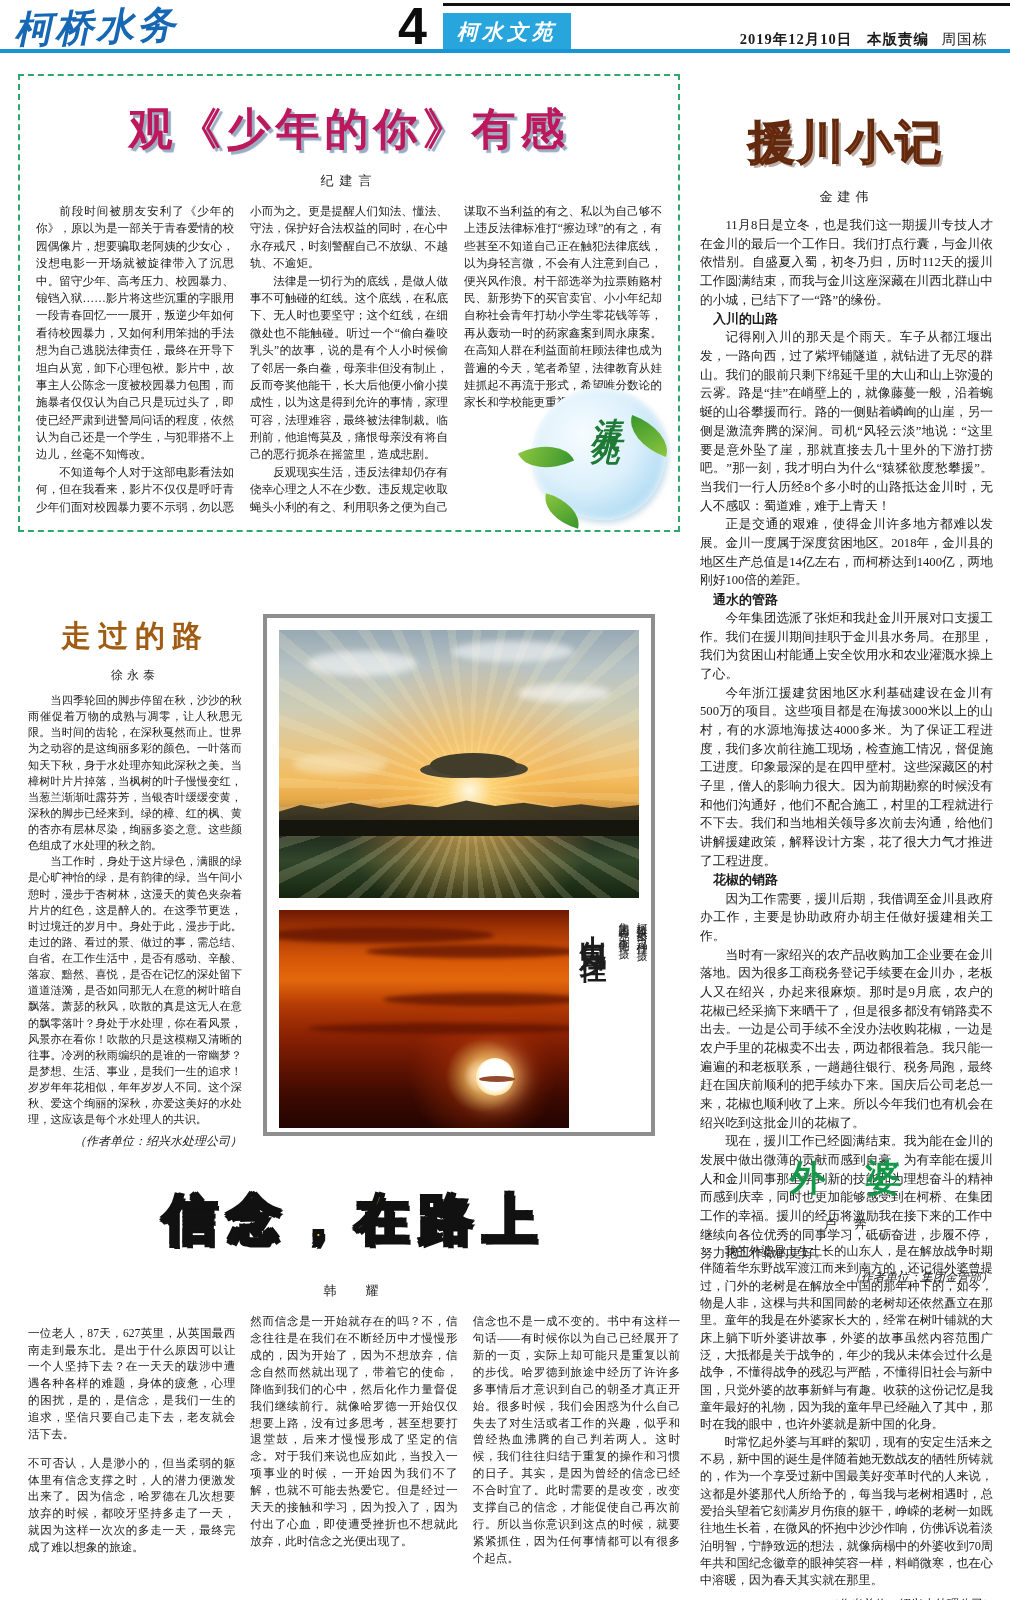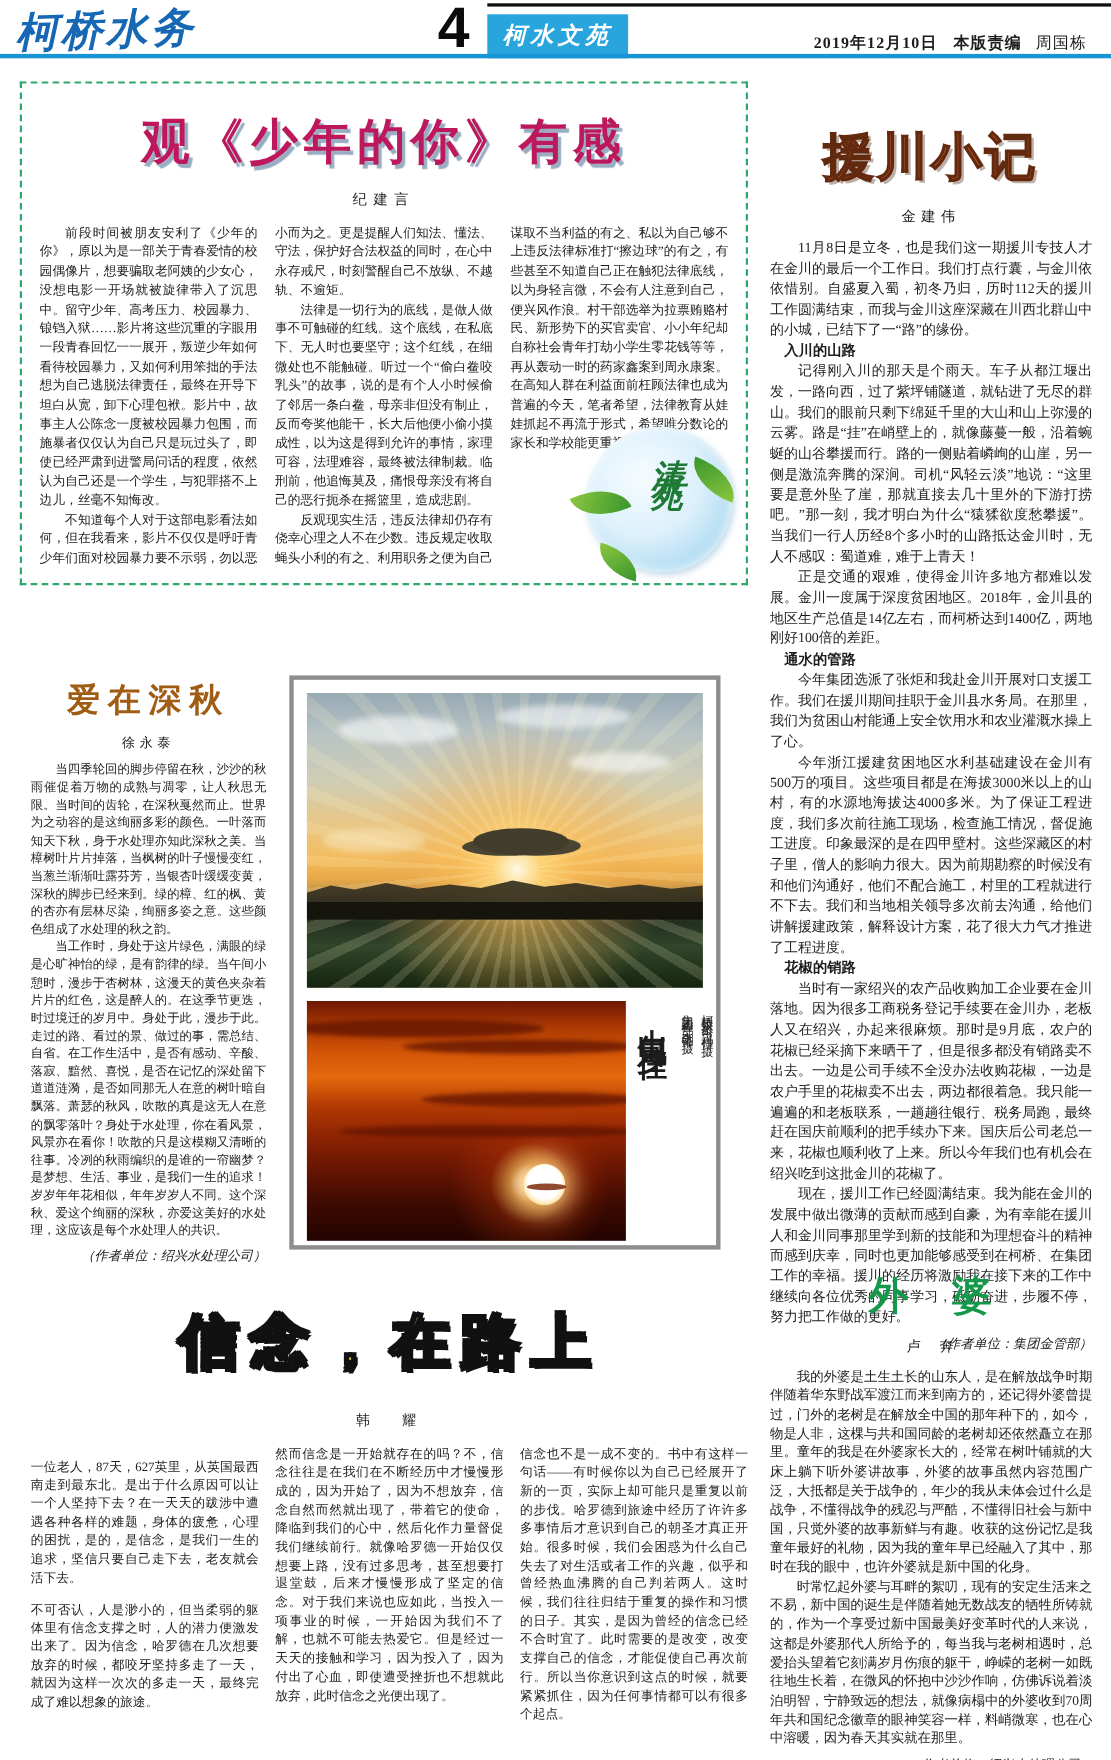--- a/index.html
+++ b/index.html
@@ -143,28 +143,29 @@
     <div class="author">金建伟</div>
     <div class="body">
       <p>11月8日是立冬，也是我们这一期援川专技人才在金川的最后一个工作日。我们打点行囊，与金川依依惜别。自盛夏入蜀，初冬乃归，历时112天的援川工作圆满结束，而我与金川这座深藏在川西北群山中的小城，已结下了一“路”的缘份。</p>
       <p class="sub">入川的山路</p>
       <p>记得刚入川的那天是个雨天。车子从都江堰出发，一路向西，过了紫坪铺隧道，就钻进了无尽的群山。我们的眼前只剩下绵延千里的大山和山上弥漫的云雾。路是“挂”在峭壁上的，就像藤蔓一般，沿着蜿蜒的山谷攀援而行。路的一侧贴着嶙峋的山崖，另一侧是激流奔腾的深涧。司机“风轻云淡”地说：“这里要是意外坠了崖，那就直接去几十里外的下游打捞吧。”那一刻，我才明白为什么“猿猱欲度愁攀援”。当我们一行人历经8个多小时的山路抵达金川时，无人不感叹：蜀道难，难于上青天！</p>
       <p>正是交通的艰难，使得金川许多地方都难以发展。金川一度属于深度贫困地区。2018年，金川县的地区生产总值是14亿左右，而柯桥达到1400亿，两地刚好100倍的差距。</p>
       <p class="sub">通水的管路</p>
       <p>今年集团选派了张炬和我赴金川开展对口支援工作。我们在援川期间挂职于金川县水务局。在那里，我们为贫困山村能通上安全饮用水和农业灌溉水操上了心。</p>
       <p>今年浙江援建贫困地区水利基础建设在金川有500万的项目。这些项目都是在海拔3000米以上的山村，有的水源地海拔达4000多米。为了保证工程进度，我们多次前往施工现场，检查施工情况，督促施工进度。印象最深的是在四甲壁村。这些深藏区的村子里，僧人的影响力很大。因为前期勘察的时候没有和他们沟通好，他们不配合施工，村里的工程就进行不下去。我们和当地相关领导多次前去沟通，给他们讲解援建政策，解释设计方案，花了很大力气才推进了工程进度。</p>
       <p class="sub">花椒的销路</p>
+      <p>因为工作需要，援川后期，我借调至金川县政府办工作，主要是协助政府办胡主任做好援建相关工作。</p>
       <p>当时有一家绍兴的农产品收购加工企业要在金川落地。因为很多工商税务登记手续要在金川办，老板人又在绍兴，办起来很麻烦。那时是9月底，农户的花椒已经采摘下来晒干了，但是很多都没有销路卖不出去。一边是公司手续不全没办法收购花椒，一边是农户手里的花椒卖不出去，两边都很着急。我只能一遍遍的和老板联系，一趟趟往银行、税务局跑，最终赶在国庆前顺利的把手续办下来。国庆后公司老总一来，花椒也顺利收了上来。所以今年我们也有机会在绍兴吃到这批金川的花椒了。</p>
       <p>现在，援川工作已经圆满结束。我为能在金川的发展中做出微薄的贡献而感到自豪，为有幸能在援川人和金川同事那里学到新的技能和为理想奋斗的精神而感到庆幸，同时也更加能够感受到在柯桥、在集团工作的幸福。援川的经历将激励我在接下来的工作中继续向各位优秀的同事学习，砥砺奋进，步履不停，努力把工作做的更好。</p>
       <div class="attribution">（作者单位：集团金管部）</div>
     </div>
   </div>
 
   <div class="as">
-    <div class="t">爱在深秋</div>
+    <div class="t">走过的路</div>
     <div class="author">徐永泰</div>
     <div class="body">
       <p>当四季轮回的脚步停留在秋，沙沙的秋雨催促着万物的成熟与凋零，让人秋思无限。当时间的齿轮，在深秋戛然而止。世界为之动容的是这绚丽多彩的颜色。一叶落而知天下秋，身于水处理亦知此深秋之美。当樟树叶片片掉落，当枫树的叶子慢慢变红，当葱兰渐渐吐露芬芳，当银杏叶缓缓变黄，深秋的脚步已经来到。绿的樟、红的枫、黄的杏亦有层林尽染，绚丽多姿之意。这些颜色组成了水处理的秋之韵。</p>
       <p>当工作时，身处于这片绿色，满眼的绿是心旷神怡的绿，是有韵律的绿。当午间小憩时，漫步于杏树林，这漫天的黄色夹杂着片片的红色，这是醉人的。在这季节更迭，时过境迁的岁月中。身处于此，漫步于此。走过的路、看过的景、做过的事，需总结、自省。在工作生活中，是否有感动、辛酸、落寂、黯然、喜悦，是否在记忆的深处留下道道涟漪，是否如同那无人在意的树叶暗自飘落。萧瑟的秋风，吹散的真是这无人在意的飘零落叶？身处于水处理，你在看风景，风景亦在看你！吹散的只是这模糊又清晰的往事。冷冽的秋雨编织的是谁的一帘幽梦？是梦想、生活、事业，是我们一生的追求！岁岁年年花相似，年年岁岁人不同。这个深秋、爱这个绚丽的深秋，亦爱这美好的水处理，这应该是每个水处理人的共识。</p>
       <div class="attribution">（作者单位：绍兴水处理公司）</div>
     </div>
   </div>
 
   <div class="pf">
     <div class="photo1">

